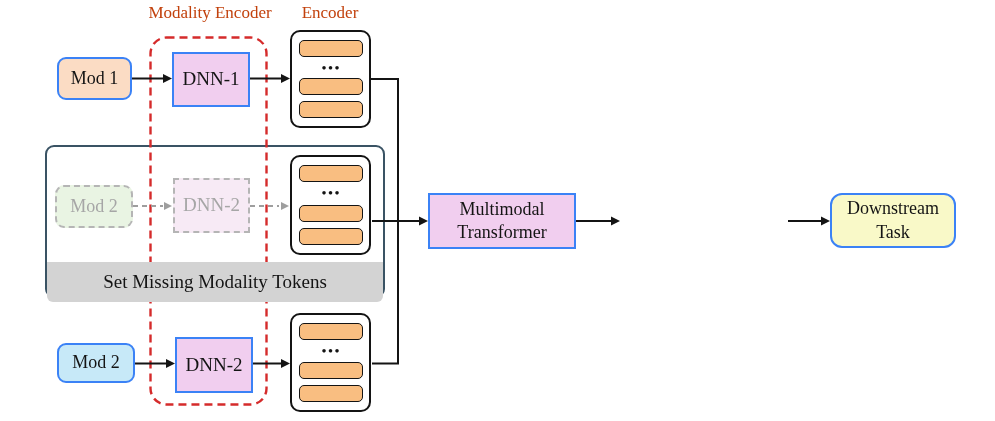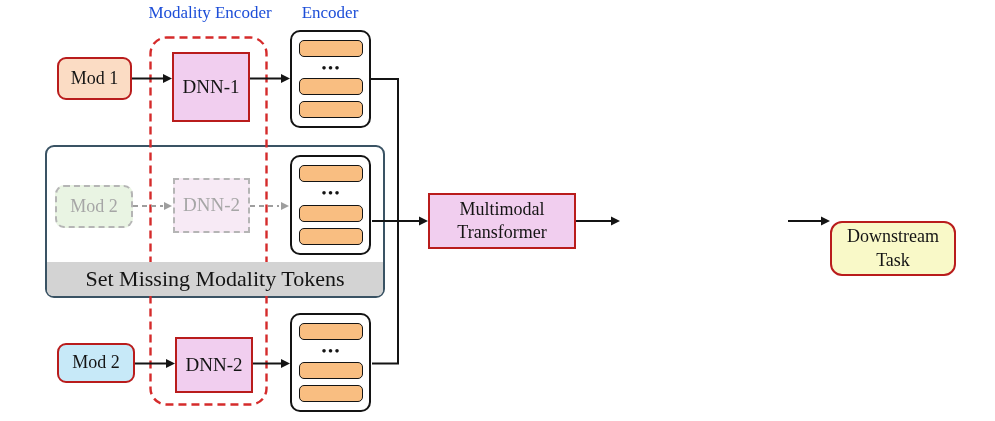--- a/index.html
+++ b/index.html
@@ -1,52 +1,52 @@
 <!DOCTYPE html>
 <html style="--mod1_bg: #FBDCC4; --mod2_bg: #C7E9F8; --dnn_bg: #F1CEEF; --token_bg: #F9BE81; --representation_bg: #FABD7E; --task_bg: #F9F9C8; --faded_mod_bg: #E9F4E3; --faded_dnn_bg: #F7EAF5; --faded_border: #B5B5B5; --faded_text: #A6A6A6; --banner_bg: #D3D3D3; --container_border: #3A5364; --red_dashed: #D52B2B; --arrow: #141414; --gray_arrow: #9E9E9E;"><head>
 <meta charset="utf-8">
 <style>
   html,body{margin:0;padding:0;background:#fff;}
   .canvas{
     position:relative;width:995px;height:421px;background:#ffffff;overflow:hidden;
     font-family:"Liberation Serif","DejaVu Serif",serif;color:#141414;
   }
   .toplabel{
-    position:absolute;top:3px;font-size:17px;text-align:center;white-space:nowrap;color:#1d4ed8;
+    position:absolute;top:3px;font-size:17px;text-align:center;white-space:nowrap;color:#c2410c;
   }
   .container{
     position:absolute;left:45px;top:145px;width:340px;height:153px;
     box-sizing:border-box;border:2px solid var(--container_border);border-radius:9px;
     background:#ffffff;z-index:1;
   }
   .svglayer{position:absolute;left:0;top:0;z-index:2;pointer-events:none;}
   .red-rect{fill:none;stroke:var(--red_dashed);stroke-width:2.4;stroke-dasharray:8 5;}
   .aline{stroke:var(--arrow);stroke-width:2;fill:none;}
   .ahead{fill:var(--arrow);stroke:none;}
   .gline{stroke:var(--gray_arrow);stroke-width:2;fill:none;stroke-dasharray:5 4;}
   .ghead{fill:var(--gray_arrow);stroke:none;}
   .bx{
-    position:absolute;box-sizing:border-box;border:2px solid #b91c1c;z-index:3;
+    position:absolute;box-sizing:border-box;border:2px solid #3b82f6;z-index:3;
     display:flex;align-items:center;justify-content:center;text-align:center;
     font-size:18px;line-height:1.3;color:#141414;
   }
   .rd{border-radius:9px;}
   .rd-lg{border-radius:12px;}
   .mod1{background:var(--mod1_bg);}
   .mod2{background:var(--mod2_bg);}
   .dnn{background:var(--dnn_bg);font-size:19px;}
   .rep{background:var(--representation_bg);}
   .task{background:var(--task_bg);padding:0 6px;}
   .transformer{background:var(--dnn_bg);padding:0 27px;}
   .faded-mod{background:var(--faded_mod_bg);border:2px dashed var(--faded_border);color:var(--faded_text);}
   .faded-dnn{background:var(--faded_dnn_bg);border:2px dashed var(--faded_border);color:var(--faded_text);font-size:19px;}
   .banner{
-    position:absolute;left:47px;top:262px;width:336px;height:34px;z-index:3;
+    position:absolute;left:47px;top:262px;width:336px;height:40px;z-index:3;
     background:var(--banner_bg);border-radius:0 0 6px 6px;
-    display:flex;align-items:center;justify-content:center;font-size:22px;color:#141414;
+    display:flex;align-items:center;justify-content:center;font-size:19px;color:#141414;
   }
   .stack{
     position:absolute;width:81px;box-sizing:border-box;border:2px solid #141414;border-radius:10px;
     background:#ffffff;z-index:3;display:flex;flex-direction:column;align-items:center;
     justify-content:space-between;padding:8px 0;
   }
   .token{
     width:64px;height:17px;box-sizing:border-box;border:1.5px solid #141414;border-radius:5px;
     background:var(--token_bg);
   }
@@ -104,21 +104,21 @@
       <line class="gline" x1="133" y1="206" x2="163" y2="206"></line>
       <polygon class="ghead" points="164,202 172,206 164,210"></polygon>
     </g>
     <g>
       <line class="gline" x1="250" y1="206" x2="279" y2="206"></line>
       <polygon class="ghead" points="281,202 289,206 281,210"></polygon>
     </g>
   </svg>
 
   <div class="bx rd mod1" style="left:57px;top:57px;width:75px;height:43px;">Mod 1</div>
-  <div class="bx dnn" style="left:172px;top:52px;width:78px;height:70px;">DNN-1</div>
+  <div class="bx dnn" style="left:172px;top:52px;width:78px;height:55px;">DNN-1</div>
   <div class="stack" style="left:290px;top:30px;height:98px;">
     <div class="token"></div>
     <div class="dots">•••</div>
     <div class="token"></div>
     <div class="token"></div>
   </div>
 
   <div class="bx rd faded-mod" style="left:55px;top:185px;width:78px;height:43px;">Mod 2</div>
   <div class="bx faded-dnn" style="left:173px;top:178px;width:77px;height:55px;">DNN-2</div>
   <div class="stack" style="left:290px;top:155px;height:100px;">
@@ -132,15 +132,15 @@
   <div class="bx rd mod2" style="left:57px;top:343px;width:78px;height:40px;">Mod 2</div>
   <div class="bx dnn" style="left:175px;top:337px;width:78px;height:56px;">DNN-2</div>
   <div class="stack" style="left:290px;top:313px;height:99px;">
     <div class="token"></div>
     <div class="dots">•••</div>
     <div class="token"></div>
     <div class="token"></div>
   </div>
 
   <div class="bx transformer" style="left:428px;top:193px;width:148px;height:56px;">Multimodal Transformer</div>
-  <div class="bx rd-lg task" style="left:830px;top:193px;width:126px;height:55px;margin-top:28px;">Downstream Task</div>
+  <div class="bx rd-lg task" style="left:830px;top:193px;width:126px;height:55px;">Downstream Task</div>
 
 </div>
 
 </body></html>

